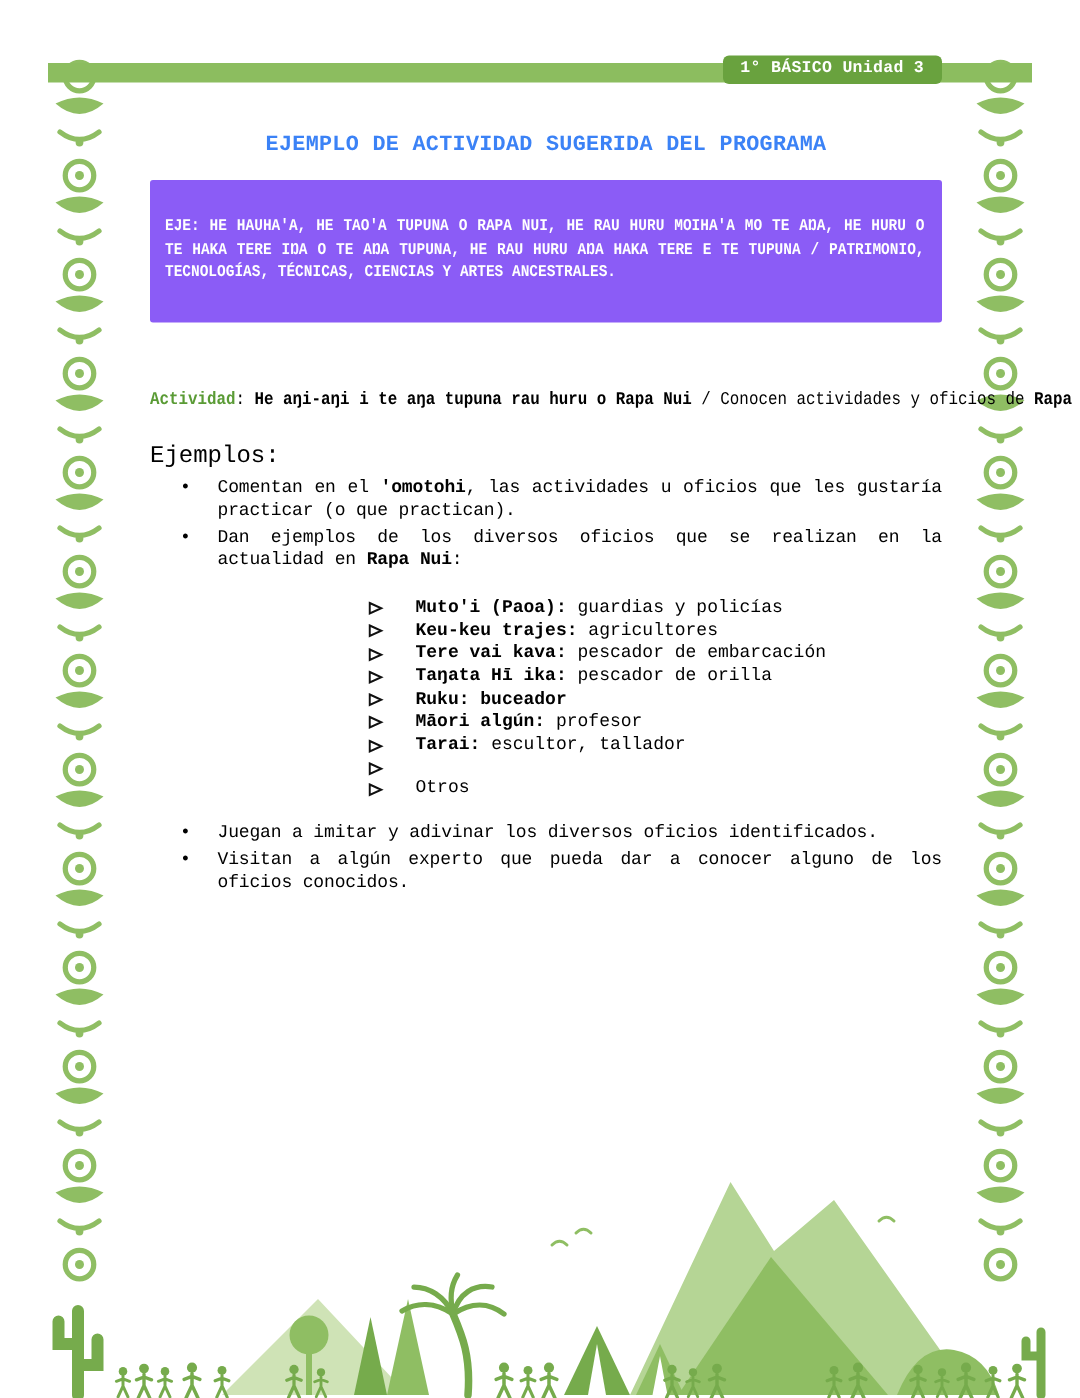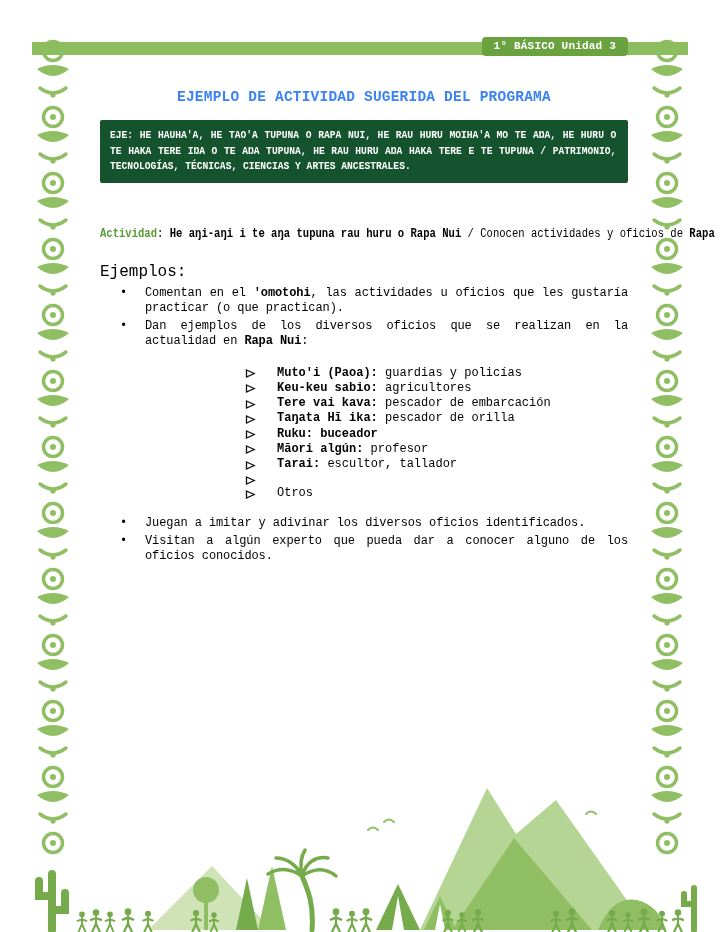--- a/index.html
+++ b/index.html
@@ -11,21 +11,21 @@
   .side-border { position:absolute; top:36px; }
   .side-border.left { left:30px; }
   .side-border.right { right:30px; }
   .top-strip { position:absolute; left:32px; right:32px; top:42px; height:13px; background:#8cbd5f; }
   .badge {
     position:absolute; top:37px; right:92px; background:#69a23e; color:#fff;
     font-size:11px; font-weight:bold; padding:3px 12px 4px; border-radius:4px; letter-spacing:.2px;
   }
   .content { position:absolute; left:100px; top:0; width:528px; }
   .title { margin-top:89px; text-align:center; color:#3b82f6; font-size:14.5px; font-weight:bold; letter-spacing:.2px; }
-  .eje-box { margin-top:15px; background:#14532d; color:#fff; border-radius:2px; padding:8px 10px; overflow:hidden; }
+  .eje-box { margin-top:15px; background:#8b5cf6; color:#fff; border-radius:2px; padding:24px 10px; overflow:hidden; }
   .eje-inner { width:578px; transform:scaleX(0.876); transform-origin:0 0; font-weight:bold; font-size:11px; line-height:15.5px; text-align:justify; }
   .activity { margin-top:44px; font-size:12px; white-space:nowrap; transform:scaleX(0.88); transform-origin:0 50%; }
   .activity .label { color:#5a9b35; font-weight:bold; }
   .examples-label { margin-top:22px; font-size:16px; }
   ul { list-style:none; }
   .bullet-list { margin-top:5px; }
   .bullet-item { display:flex; margin-left:20px; font-size:12px; line-height:15.5px; }
   .bullet-item + .bullet-item { margin-top:2px; }
   .marker { width:25px; flex:none; }
   .btext { flex:1; text-align:justify; letter-spacing:-0.1px; }
@@ -101,21 +101,21 @@
             </svg>
           </span>
         <span class="occ-text"><b>Muto'i (Paoa):</b><span> guardias y policías</span></span>
       </li>
       <li class="occ-item">
         <span class="arrow">
             <svg width="11" height="11" viewBox="0 0 11 11">
               <path d="M1.5 2 L9.2 5.5 L1.5 9 Z" fill="none" stroke="#111" stroke-width="1.3"></path>
             </svg>
           </span>
-        <span class="occ-text"><b>Keu-keu sabio:</b><span> agricultores</span></span>
+        <span class="occ-text"><b>Keu-keu trajes:</b><span> agricultores</span></span>
       </li>
       <li class="occ-item">
         <span class="arrow">
             <svg width="11" height="11" viewBox="0 0 11 11">
               <path d="M1.5 2 L9.2 5.5 L1.5 9 Z" fill="none" stroke="#111" stroke-width="1.3"></path>
             </svg>
           </span>
         <span class="occ-text"><b>Tere vai kava:</b><span> pescador de embarcación</span></span>
       </li>
       <li class="occ-item">

